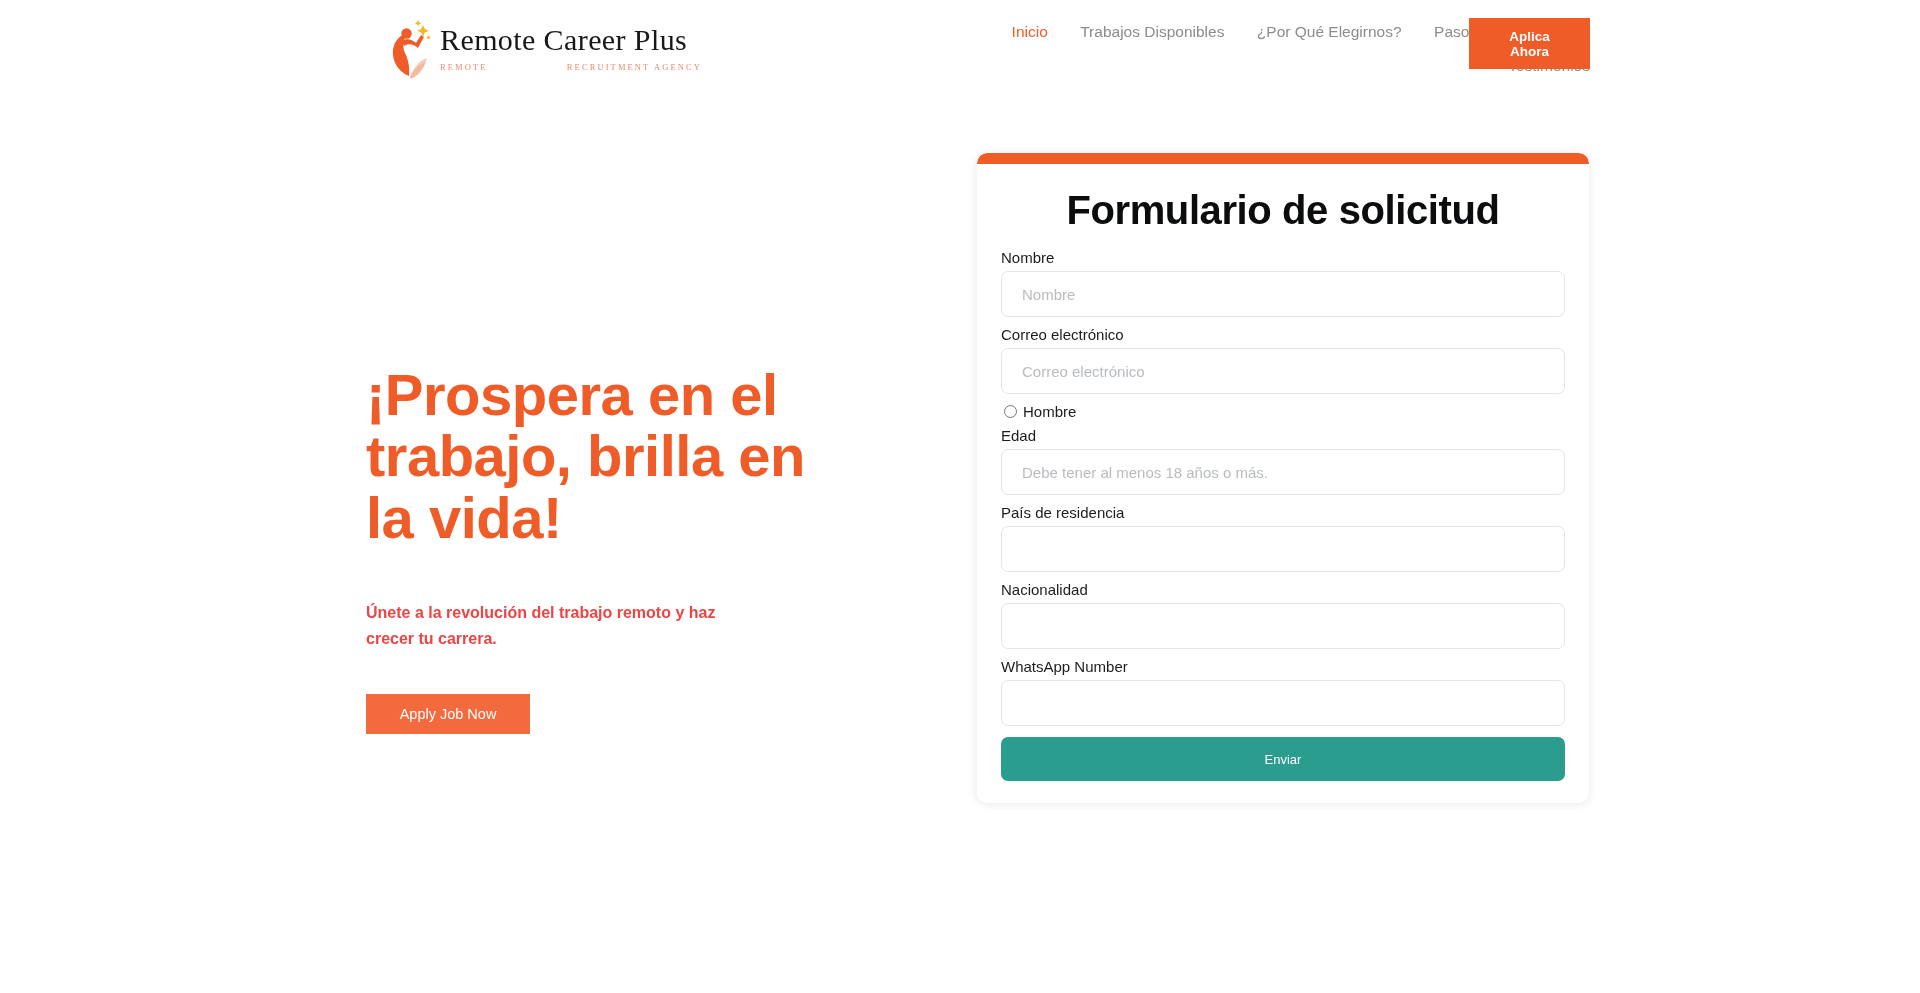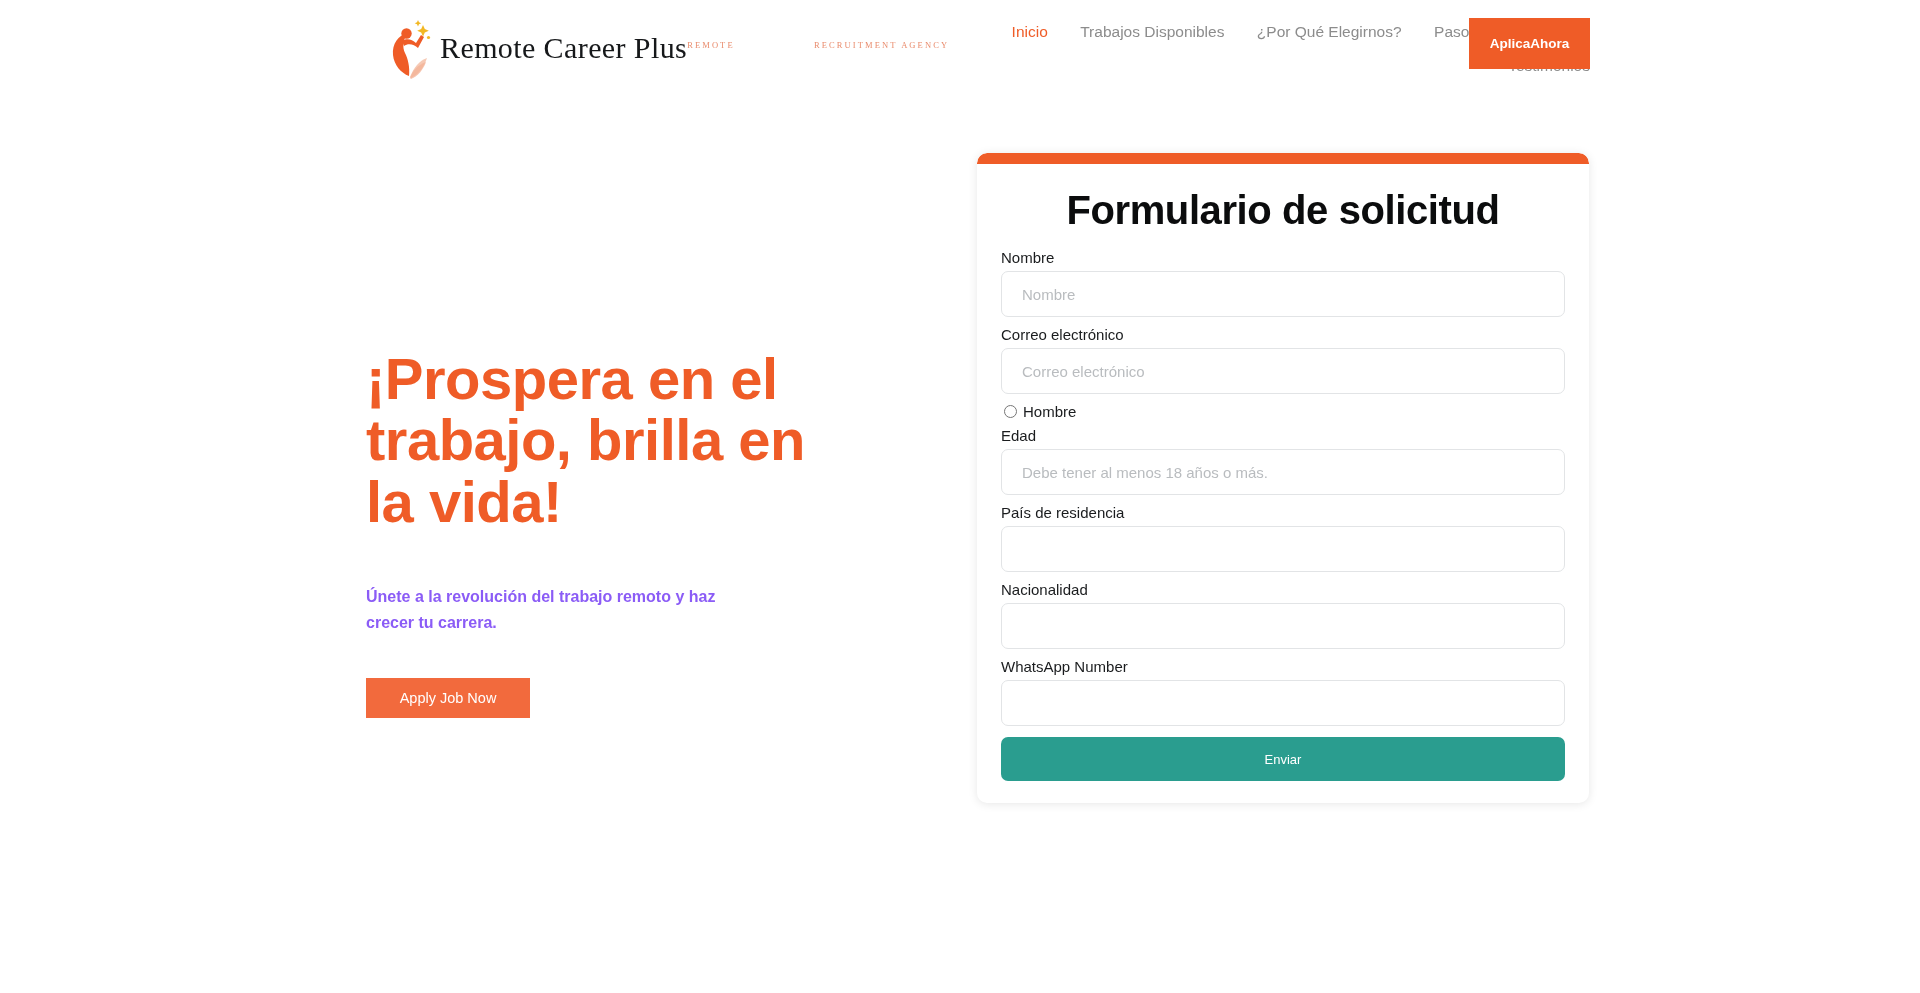--- a/index.html
+++ b/index.html
@@ -36,21 +36,21 @@
   }
   .logo-mark {
     width: 44px;
     height: 62px;
     flex: 0 0 44px;
     position: relative;
   }
   .logo-text-wrap {
     margin-left: 8px;
     display: flex;
-    flex-direction: row;
+    flex-direction: column;
     justify-content: center;
   }
   .logo-title {
     font-family: "Liberation Serif", serif;
     font-size: 30px;
     letter-spacing: 0.4px;
     color: #16181a;
     line-height: 1;
     white-space: nowrap;
   }
@@ -101,46 +101,46 @@
     border: none;
     color: #ffffff;
     font-size: 13.5px;
     font-weight: bold;
     font-family: "Liberation Sans", sans-serif;
     line-height: 15px;
     cursor: pointer;
     padding: 0;
     text-align: center;
     display: flex;
-    flex-direction: row;
+    flex-direction: column;
     align-items: center;
     justify-content: center;
   }
 
   
   .hero {
     position: absolute;
     left: 366px;
-    top: 348px;
+    top: 364px;
     width: 500px;
   }
   .hero-title {
     font-size: 58px;
     font-weight: bold;
     color: #ef5c27;
     line-height: 1.06;
     letter-spacing: -0.5px;
     margin: 0;
     width: 480px;
   }
   .hero-sub {
     margin-top: 52px;
     font-size: 16px;
     font-weight: bold;
-    color: #8b5cf6;
+    color: #ef4444;
     line-height: 1.6;
     width: 390px;
   }
   .hero-cta {
     margin-top: 42px;
     width: 164px;
     height: 40px;
     background: #f26a3d;
     color: #ffffff;
     border: none;

